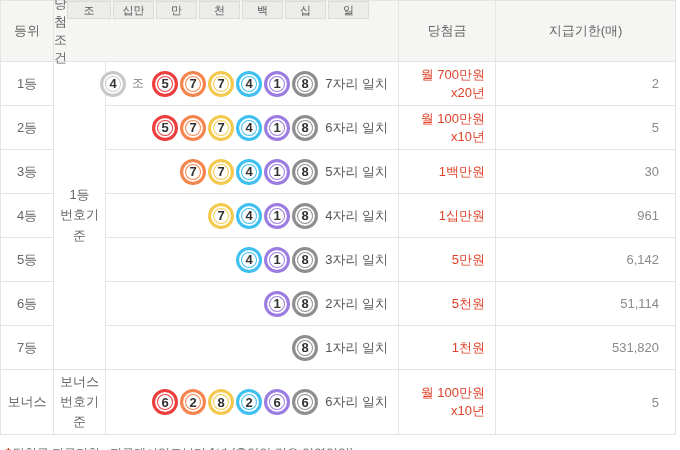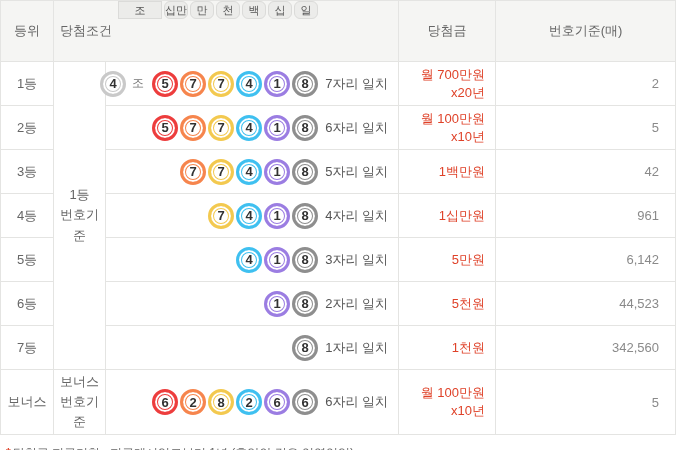--- a/index.html
+++ b/index.html
@@ -18,21 +18,21 @@
     height:60px; padding:0; vertical-align:middle;
   }
   .cond-head { display:flex; flex-direction:row; height:60px;font-family:Liberation Mono, monospace; }
   .cond-title { flex:1; display:flex; align-items:center; justify-content:center; }
   .digit-row { display:flex; gap:2px; justify-content:flex-end; margin:0 80px 5px 0; }
   .digit-box {
     box-sizing:border-box; height:18px; background:#ececea; border:1px solid #dbdbd9;
     color:#555; font-size:11px; display:flex; align-items:center; justify-content:center;
   }
   .digit-box.jo { width:44px; }
-  .digit-box.d1 { width:24px;border-radius:6px; }
+  .digit-box.d1 { width:41px; }
 
   tbody tr { height:44px; }
   tbody tr.bonus { height:56px; }
   td.rank-cell { text-align:center; color:#666; font-size:13px; }
   td.group-cell { text-align:center; color:#666; font-size:13px; line-height:1.55; padding:2px; }
   td.cond-cell { padding:0; }
   .cond-inner { display:flex; align-items:center; justify-content:flex-end; height:100%; }
   .balls { display:flex; align-items:center; gap:2px; }
   .ball {
     box-sizing:border-box; width:26px; height:26px; flex:0 0 26px;
@@ -74,21 +74,21 @@
               <span class="digit-box d1">십만</span>
               <span class="digit-box d1">만</span>
               <span class="digit-box d1">천</span>
               <span class="digit-box d1">백</span>
               <span class="digit-box d1">십</span>
               <span class="digit-box d1">일</span>
             </div>
         </div>
       </th>
       <th>당첨금</th>
-      <th>번호기준(매)</th>
+      <th>지급기한(매)</th>
     </tr>
   </thead>
   <tbody id="tbody">
       <tr>
         <td class="rank-cell">1등</td>
         <td class="group-cell" rowspan="7">
           <div>1등</div>
           <div>번호기준</div>
         </td>
         <td class="cond-cell">
@@ -135,21 +135,21 @@
               <span class="ball" style="--c: #f6854d;">7</span>
               <span class="ball" style="--c: #f3c94f;">7</span>
               <span class="ball" style="--c: #3fc0f0;">4</span>
               <span class="ball" style="--c: #9b7de2;">1</span>
               <span class="ball" style="--c: #8e8e8e;">8</span>
             </span>
             <span class="match">5자리 일치</span>
           </div>
         </td>
         <td class="prize-cell">1백만원</td>
-        <td class="count-cell">42</td>
+        <td class="count-cell">30</td>
       </tr>
       <tr>
         <td class="rank-cell">4등</td>
         <td class="cond-cell">
           <div class="cond-inner">
             <span class="balls">
               <span class="ball" style="--c: #f3c94f;">7</span>
               <span class="ball" style="--c: #3fc0f0;">4</span>
               <span class="ball" style="--c: #9b7de2;">1</span>
               <span class="ball" style="--c: #8e8e8e;">8</span>
@@ -180,34 +180,34 @@
         <td class="cond-cell">
           <div class="cond-inner">
             <span class="balls">
               <span class="ball" style="--c: #9b7de2;">1</span>
               <span class="ball" style="--c: #8e8e8e;">8</span>
             </span>
             <span class="match">2자리 일치</span>
           </div>
         </td>
         <td class="prize-cell">5천원</td>
-        <td class="count-cell">44,523</td>
+        <td class="count-cell">51,114</td>
       </tr>
       <tr>
         <td class="rank-cell">7등</td>
         <td class="cond-cell">
           <div class="cond-inner">
             <span class="balls">
               <span class="ball" style="--c: #8e8e8e;">8</span>
             </span>
             <span class="match">1자리 일치</span>
           </div>
         </td>
         <td class="prize-cell">1천원</td>
-        <td class="count-cell">342,560</td>
+        <td class="count-cell">531,820</td>
       </tr>
       <tr class="bonus">
         <td class="rank-cell">보너스</td>
         <td class="group-cell">
           <div>보너스</div>
           <div>번호기준</div>
         </td>
         <td class="cond-cell">
           <div class="cond-inner">
             <span class="balls">

